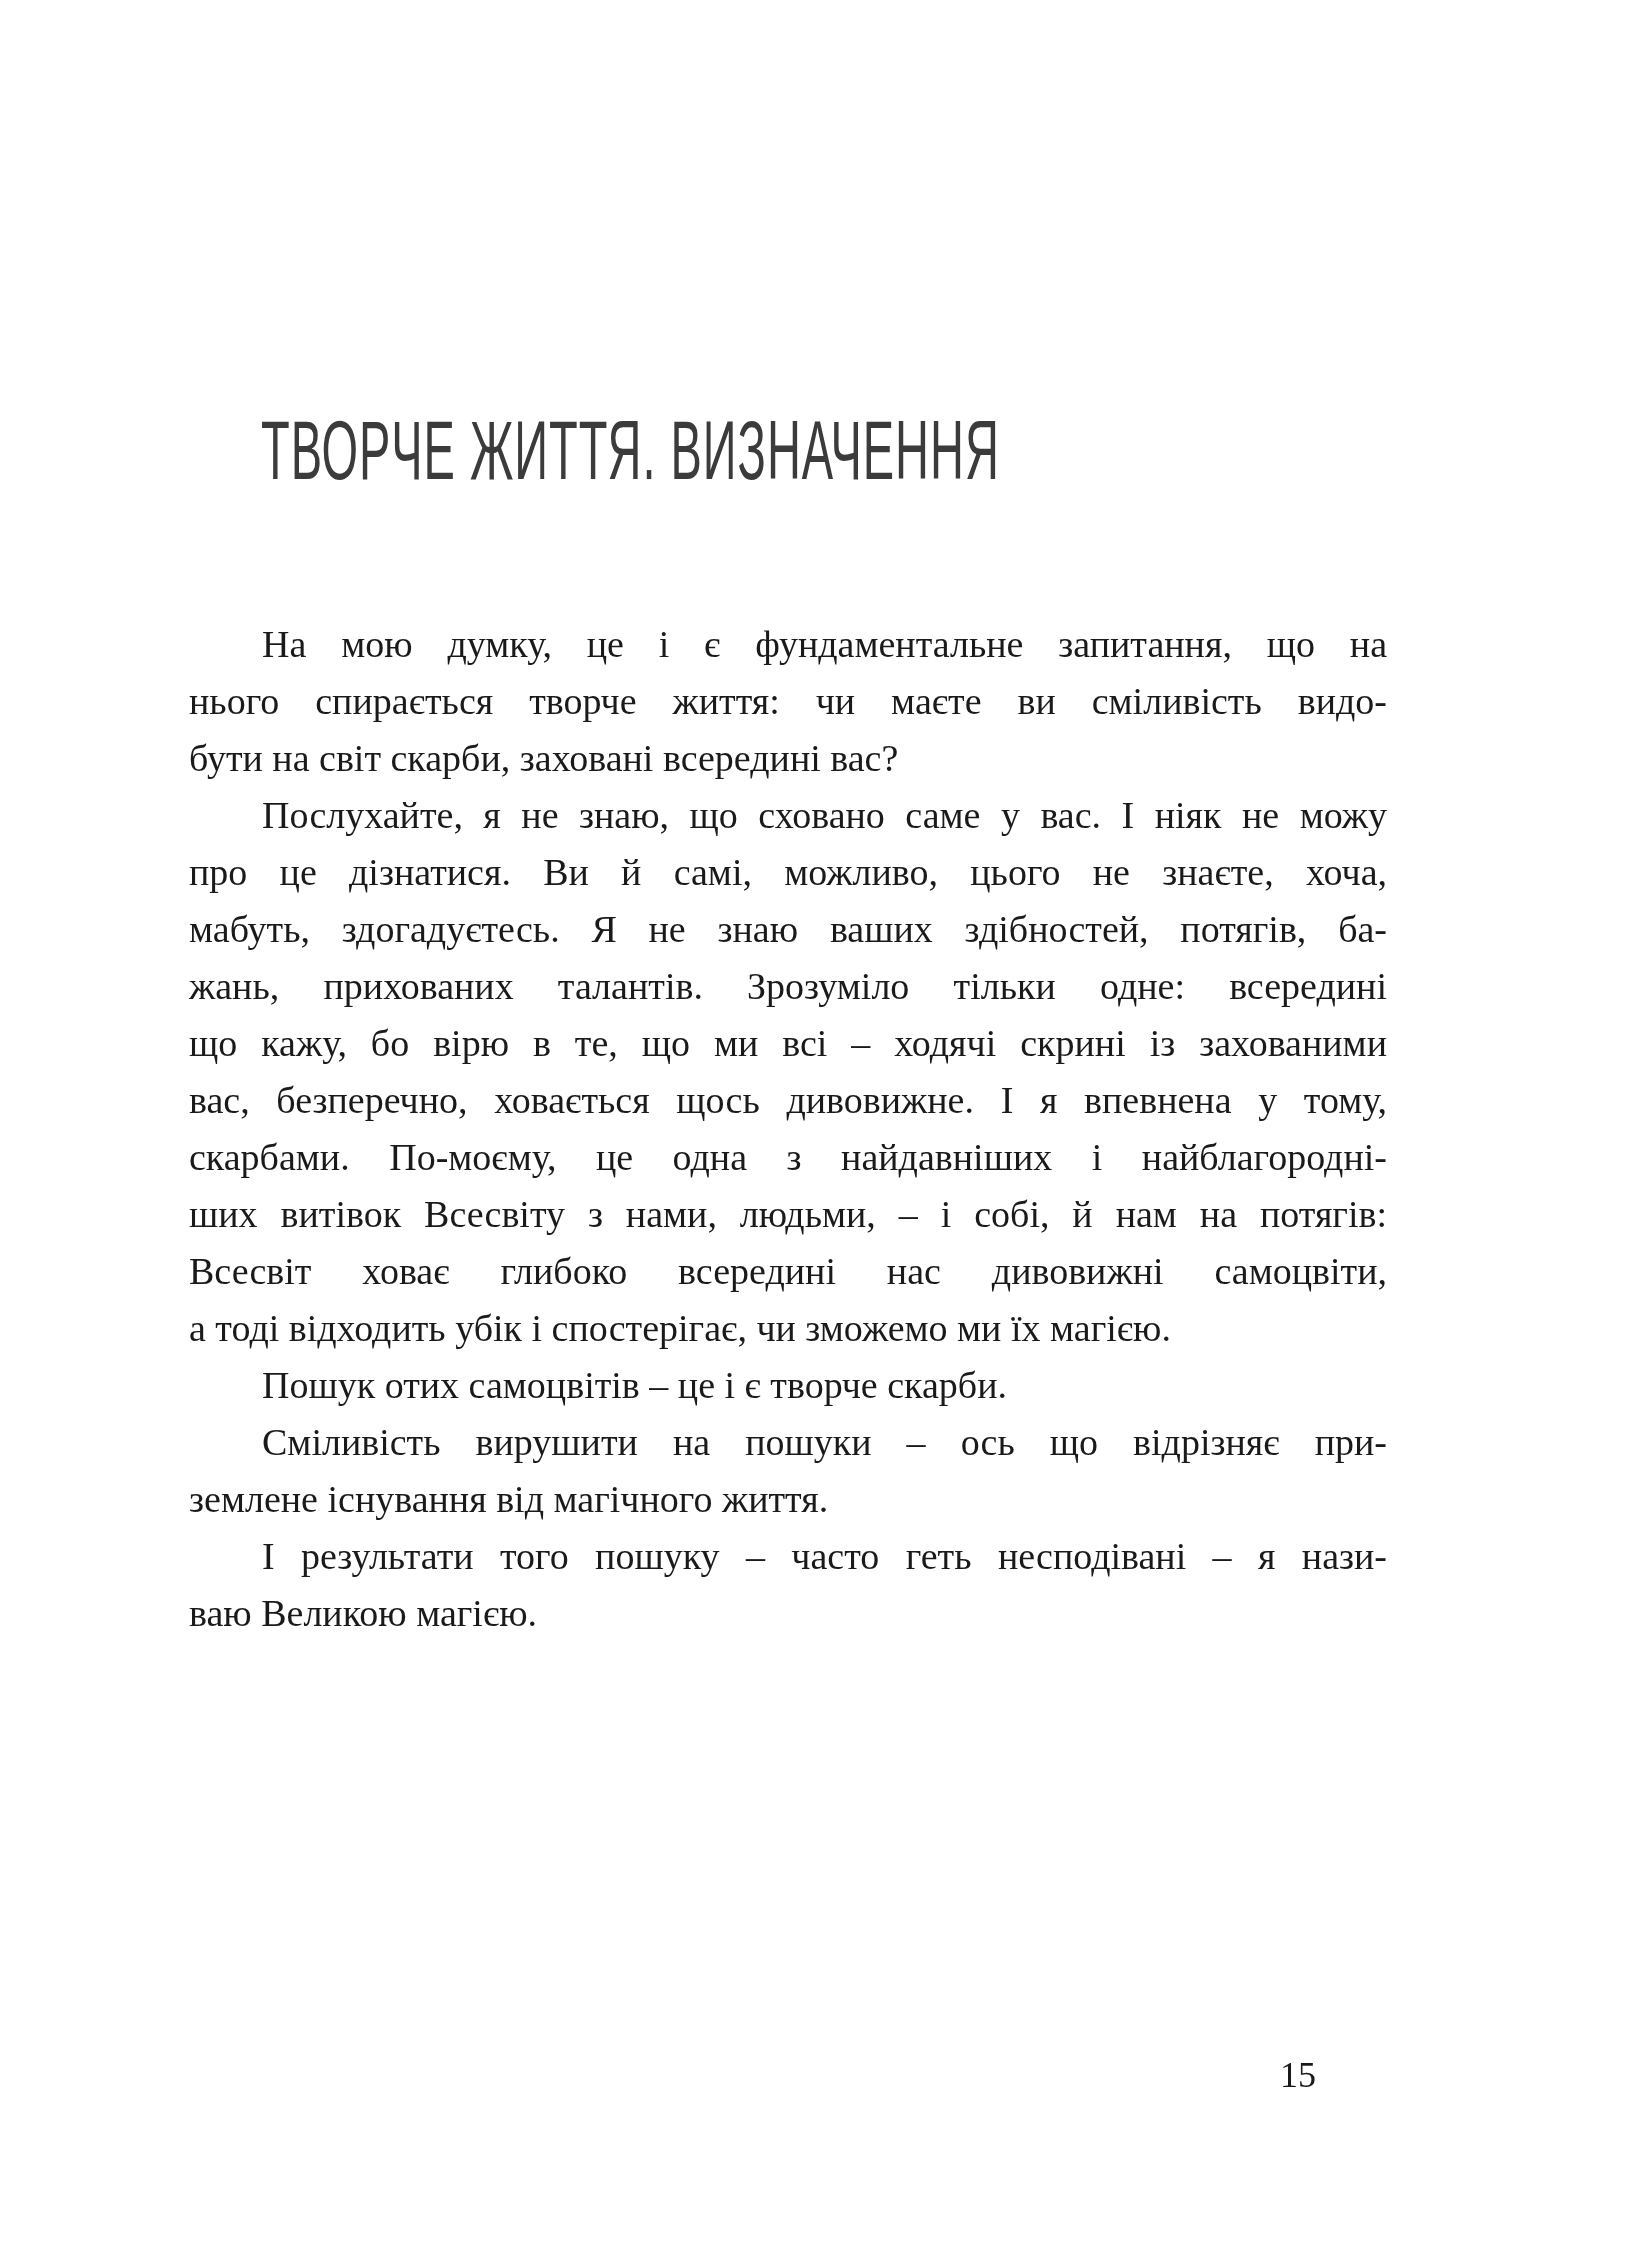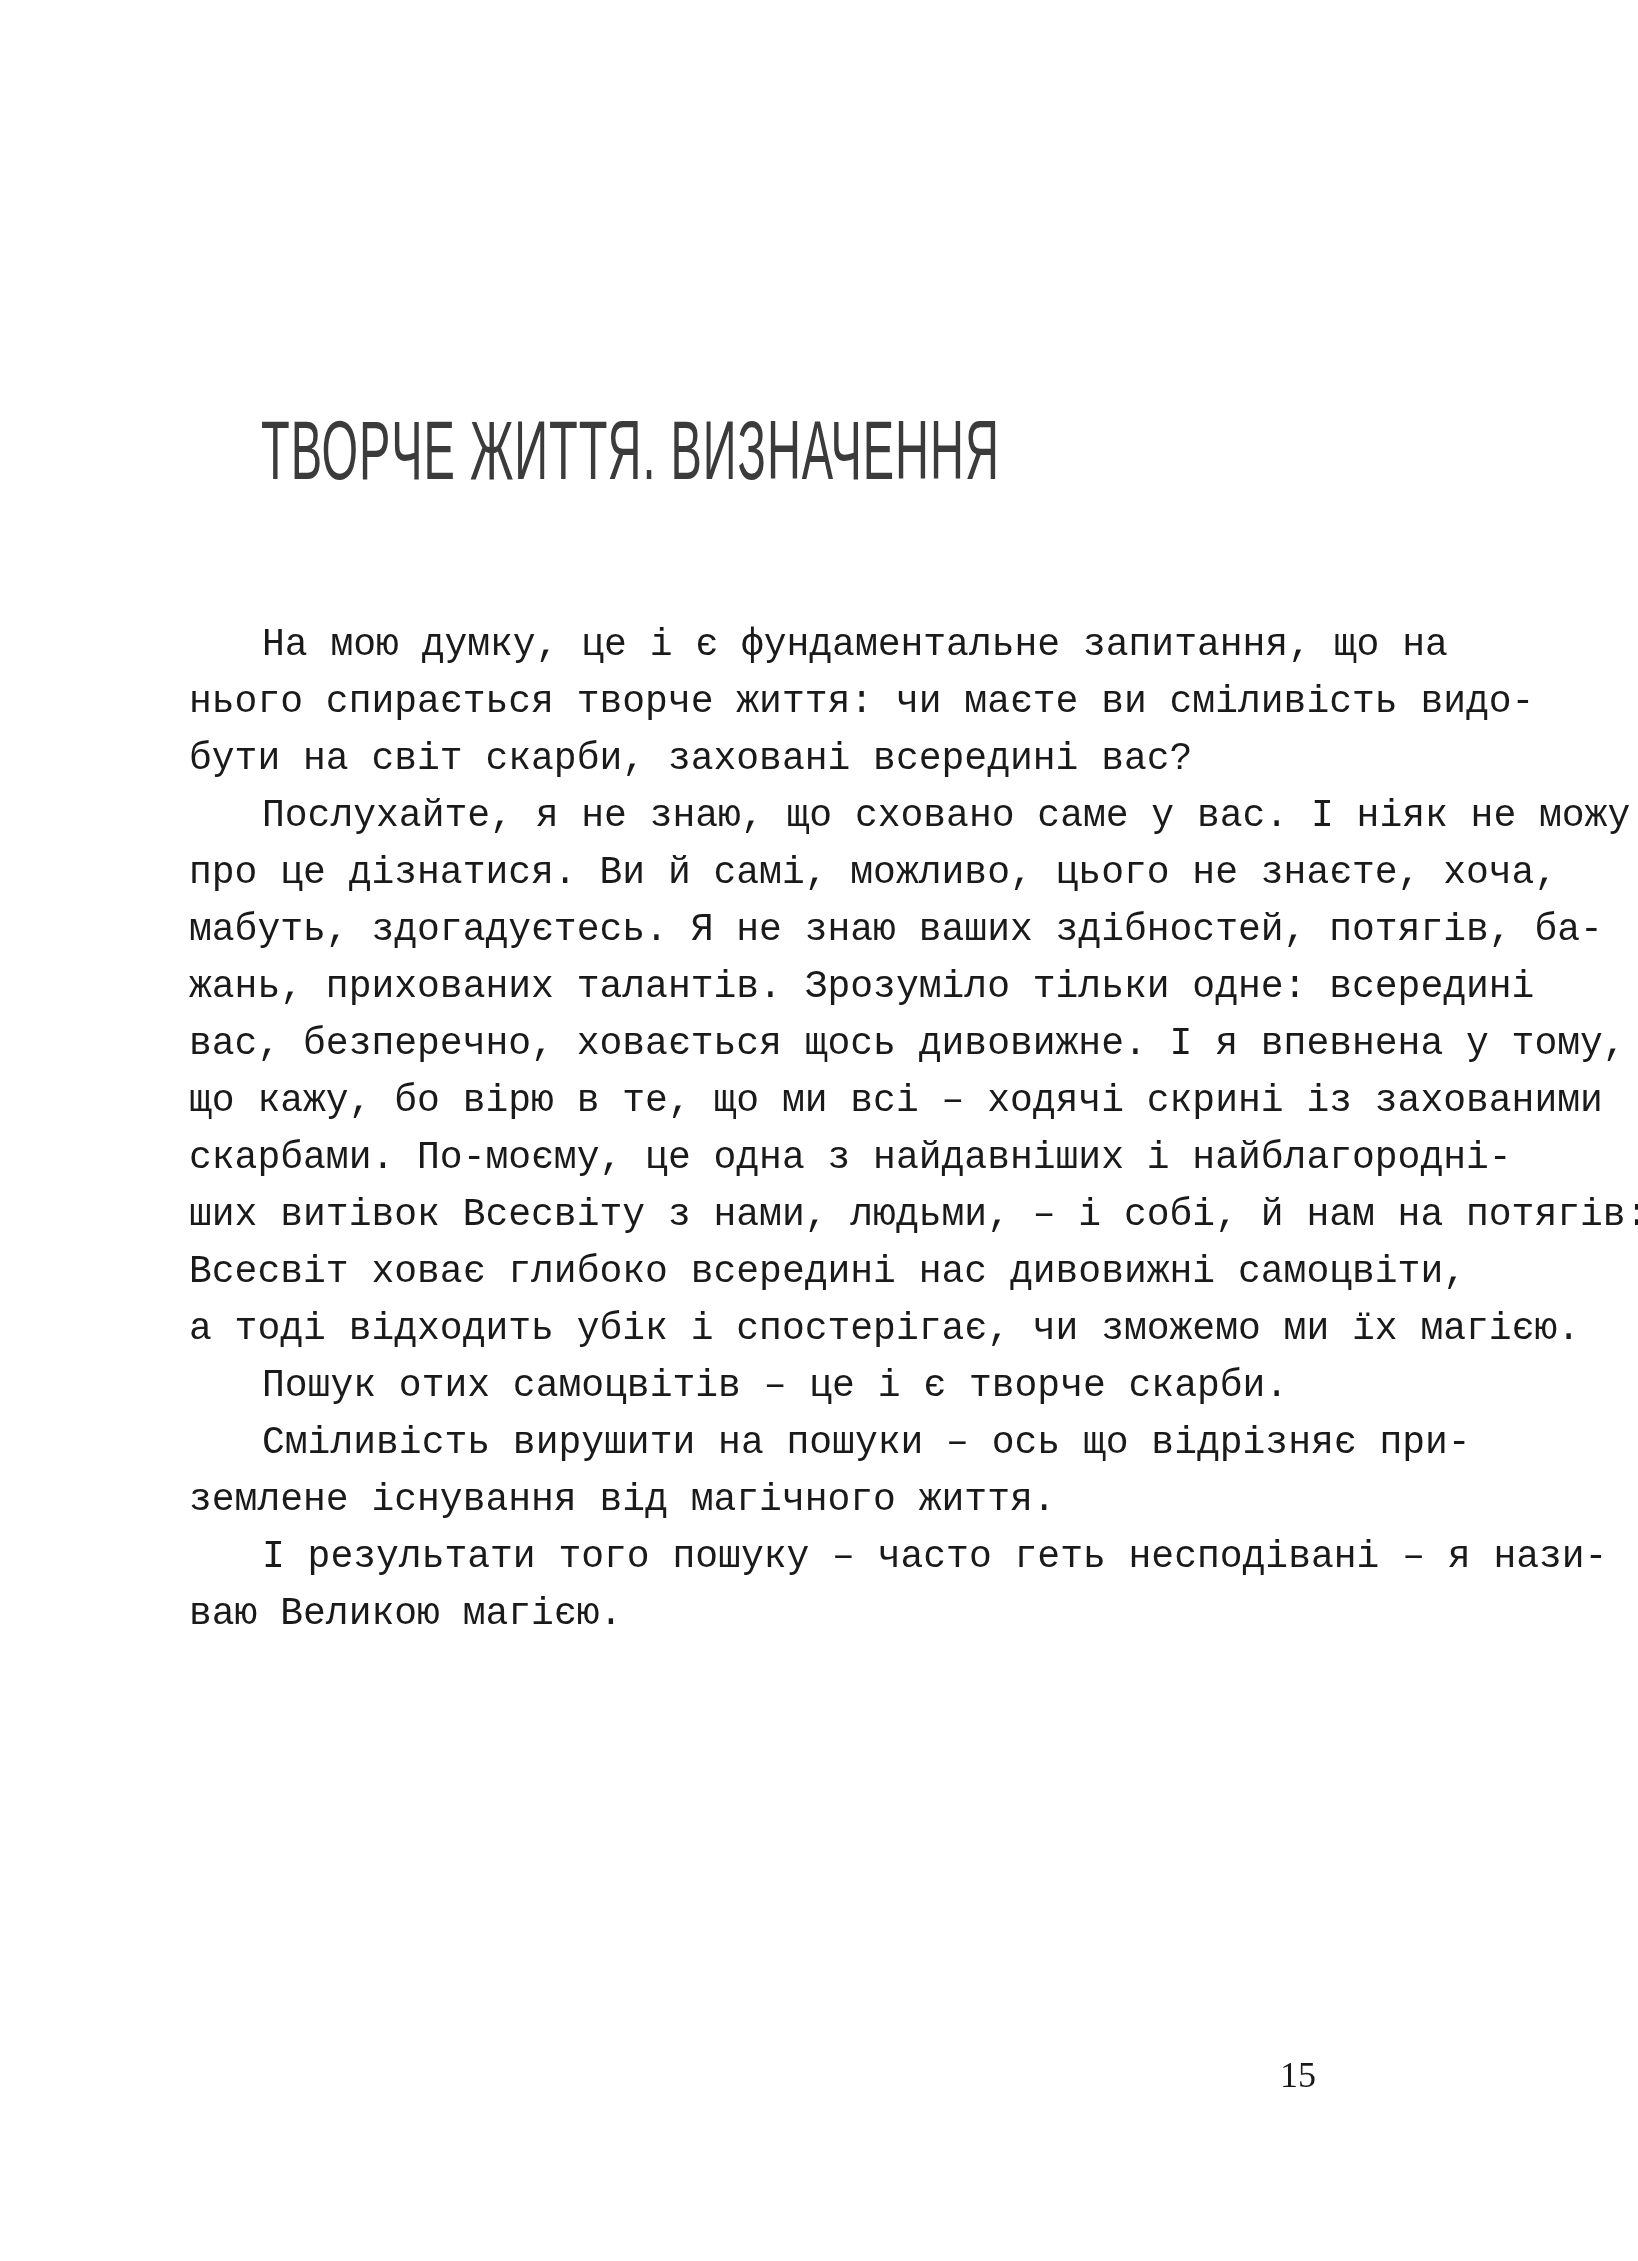--- a/index.html
+++ b/index.html
@@ -7,21 +7,21 @@
   .page { position:absolute; left:0; top:0; width:1638px; height:2261px; background:#ffffff;padding-left:8px; }
   .chapter-title {
     position:absolute; left:261px; top:408px;
     font-family:"Liberation Sans", sans-serif;
     font-size:84px; font-weight:normal; color:#3b3b3b;
     transform:scaleX(0.56); transform-origin:left top;
     letter-spacing:1.7px; white-space:nowrap; line-height:1;
   }
   .body-text {
     position:absolute; left:189px; top:616px; width:1198px;
-    font-family:Liberation Mono, monospace;
+    font-family:Liberation Serif, serif;
     font-size:38px; line-height:57px; color:#1a1a1a;
   }
   .line { white-space:nowrap; display:block; text-align:justify; text-align-last:justify; height:57px; }
   .line.last { text-align-last:left; }
   .line.indent { padding-left:73px; }
   .page-number {
     position:absolute; left:1280px; top:2054px;
     font-family:"Liberation Serif", serif; font-size:36px; color:#1a1a1a;
   }
 </style>
@@ -32,22 +32,22 @@
   <div class="chapter-title">ТВОРЧЕ ЖИТТЯ. ВИЗНАЧЕННЯ</div>
 
   <div class="body-text">
     <span class="line indent">На мою думку, це і є фундаментальне запитання, що на</span>
     <span class="line">нього спирається творче життя: чи маєте ви сміливість видо-</span>
     <span class="line last">бути на світ скарби, заховані всередині вас?</span>
     <span class="line indent">Послухайте, я не знаю, що сховано саме у вас. І ніяк не можу</span>
     <span class="line">про це дізнатися. Ви й самі, можливо, цього не знаєте, хоча,</span>
     <span class="line">мабуть, здогадуєтесь. Я не знаю ваших здібностей, потягів, ба-</span>
     <span class="line">жань, прихованих талантів. Зрозуміло тільки одне: всередині</span>
+    <span class="line">що кажу, бо вірю в те, що ми всі – ходячі скрині із захованими</span>
     <span class="line">вас, безперечно, ховається щось дивовижне. І я впевнена у тому,</span>
-    <span class="line">що кажу, бо вірю в те, що ми всі – ходячі скрині із захованими</span>
     <span class="line">скарбами. По-моєму, це одна з найдавніших і найблагородні-</span>
     <span class="line">ших витівок Всесвіту з нами, людьми, – і собі, й нам на потягів:</span>
     <span class="line">Всесвіт ховає глибоко всередині нас дивовижні самоцвіти,</span>
     <span class="line last">а тоді відходить убік і спостерігає, чи зможемо ми їх магією.</span>
     <span class="line indent last">Пошук отих самоцвітів – це і є творче скарби.</span>
     <span class="line indent">Сміливість вирушити на пошуки – ось що відрізняє при-</span>
     <span class="line last">землене існування від магічного життя.</span>
     <span class="line indent">І результати того пошуку – часто геть несподівані – я нази-</span>
     <span class="line last">ваю Великою магією.</span>
   </div>

